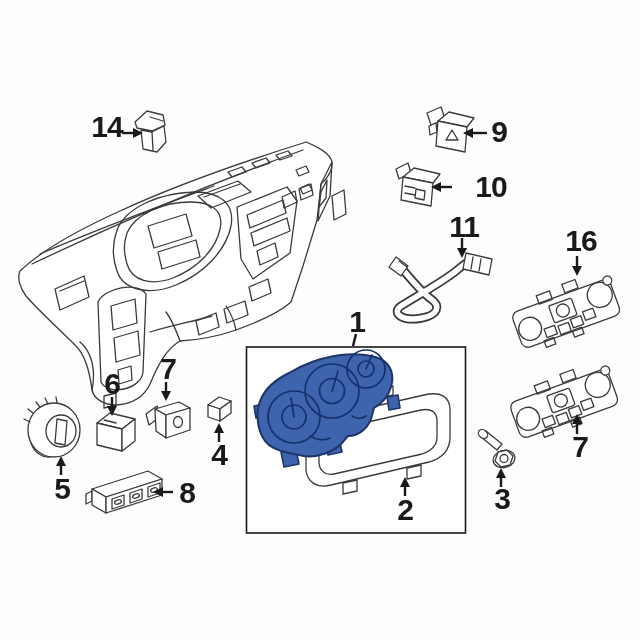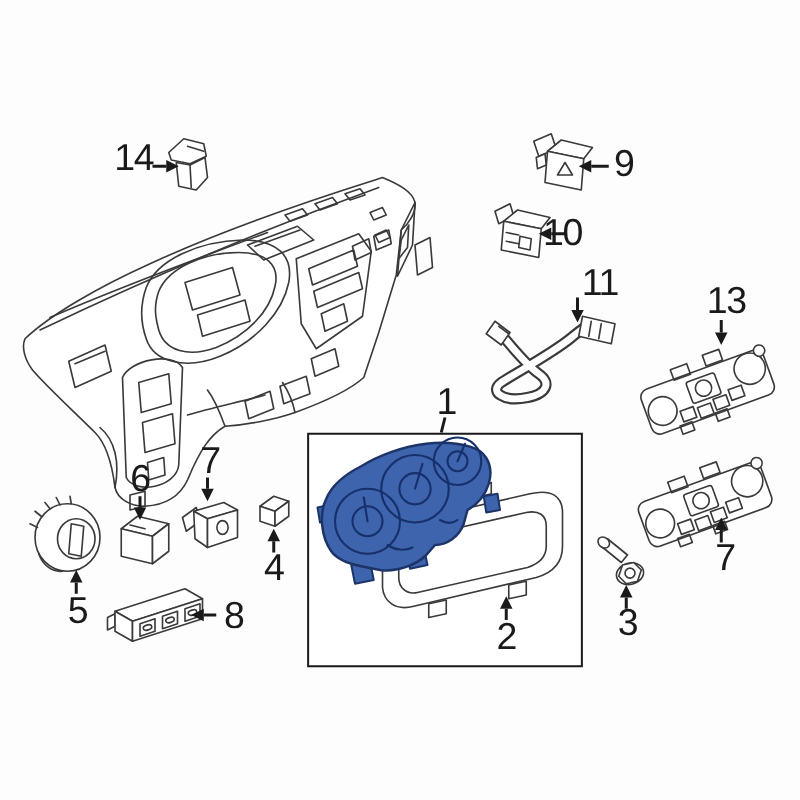--- a/index.html
+++ b/index.html
@@ -4,21 +4,21 @@
 <style>
   html,body{margin:0;padding:0;}
   .canvas{
     position:relative;width:640px;height:640px;
     background:#fdfdfd;overflow:hidden;
     font-family:"Liberation Sans", sans-serif;
   }
   svg{position:absolute;left:0;top:0;}
   .callout{
     position:absolute;transform:translate(-50%,-50%);
-    font-size:30px;font-weight:400;color:#1a1a1a;line-height:1;
+    font-size:30px;font-weight:700;color:#1a1a1a;line-height:1;
     letter-spacing:-1px;user-select:none;
   }
   .ln{stroke:#3a3a3a;stroke-width:1.3;fill:none;stroke-linejoin:round;stroke-linecap:round;}
   .lnf{stroke:#3a3a3a;stroke-width:1.3;fill:#ffffff;stroke-linejoin:round;}
   .arrow{fill:#1a1a1a;}
   .stem{stroke:#1a1a1a;stroke-width:2.4;fill:none;}
   .blue{fill:#3e64ae;stroke:#1c3468;stroke-width:2;stroke-linejoin:round;}
   .bluely{stroke:#16306b;stroke-width:1.7;fill:none;stroke-linecap:round;}
   .bluetab{fill:#3e64ae;stroke:#1c3468;stroke-width:1.6;stroke-linejoin:round;}
 </style>
@@ -253,18 +253,18 @@
 
   <div class="callout" style="left:357px;top:322px">1</div>
   <div class="callout" style="left:405px;top:510px">2</div>
   <div class="callout" style="left:502px;top:499px">3</div>
   <div class="callout" style="left:219px;top:455px">4</div>
   <div class="callout" style="left:62px;top:489px">5</div>
   <div class="callout" style="left:112px;top:384px">6</div>
   <div class="callout" style="left:168px;top:369px">7</div>
   <div class="callout" style="left:187px;top:493px">8</div>
   <div class="callout" style="left:499px;top:132px">9</div>
-  <div class="callout" style="left:450px;top:187px">10</div>
-  <div class="callout" style="left:480px;top:227px">11</div>
+  <div class="callout" style="left:491px;top:187px">10</div>
+  <div class="callout" style="left:464px;top:227px">11</div>
   <div class="callout" style="left:580px;top:447px">7</div>
-  <div class="callout" style="left:581px;top:241px">13</div>
+  <div class="callout" style="left:581px;top:241px">16</div>
   <div class="callout" style="left:107px;top:127px">14</div>
 </div>
 
 </body></html>

